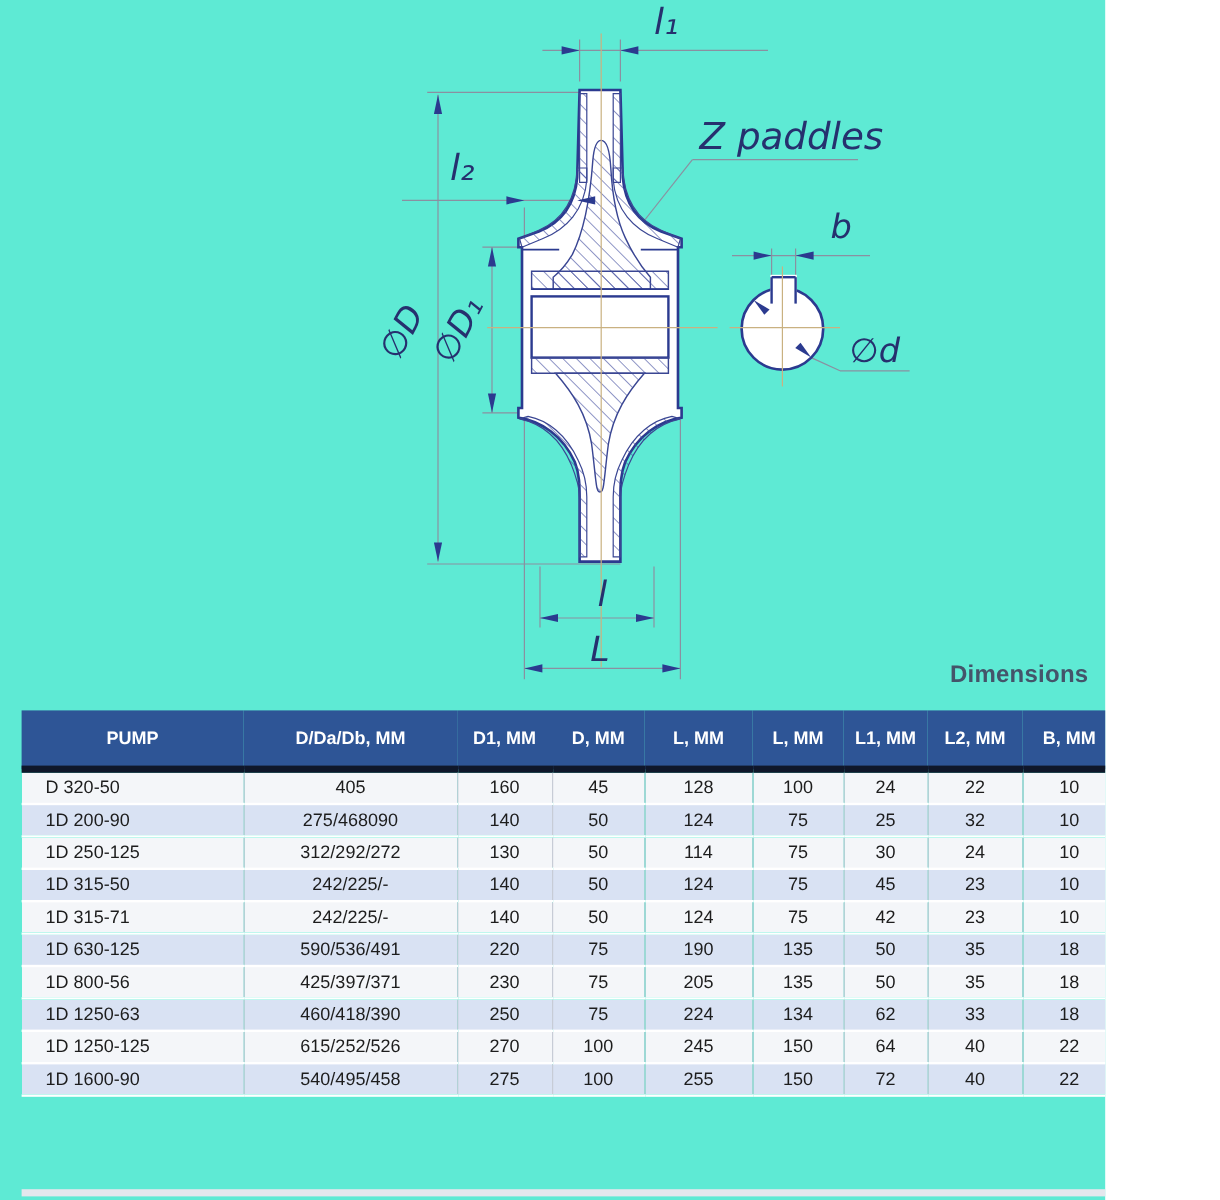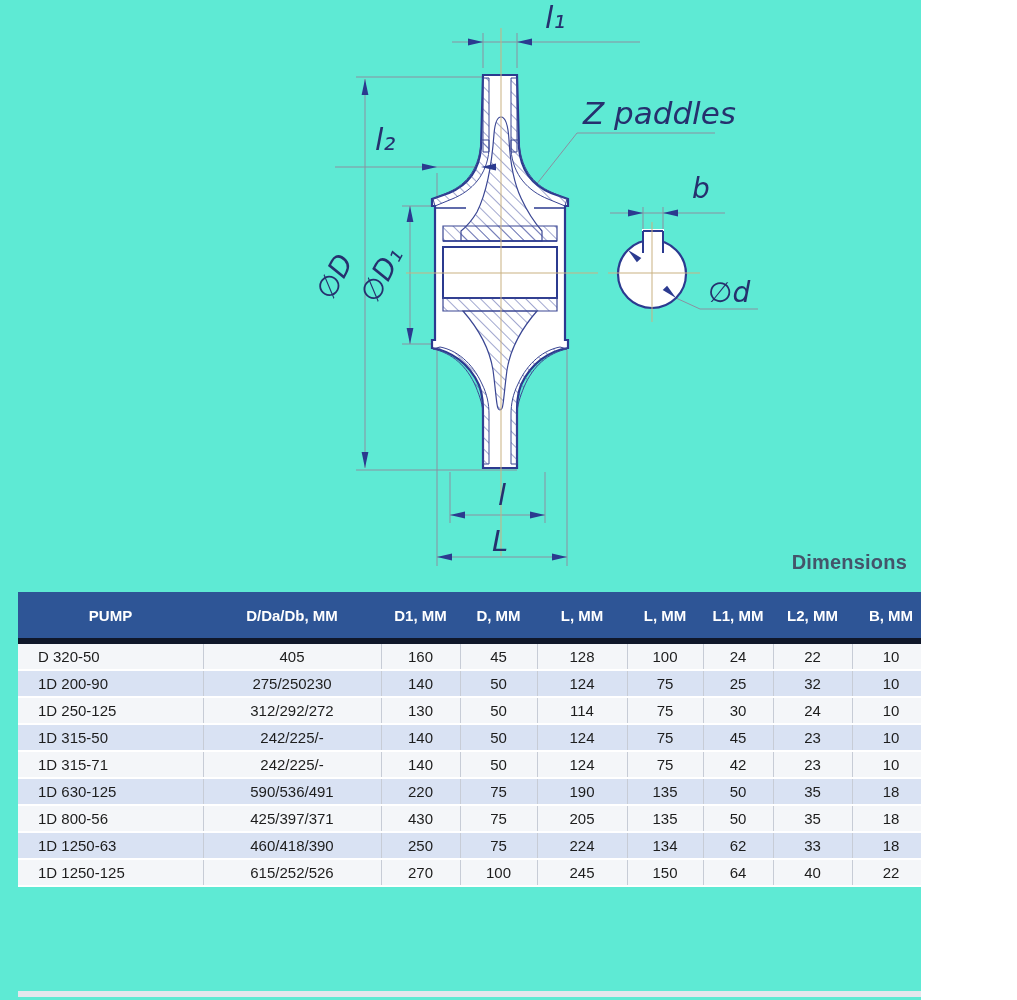--- a/index.html
+++ b/index.html
@@ -203,21 +203,21 @@
           <td>45</td>
           <td>128</td>
           <td>100</td>
           <td>24</td>
           <td>22</td>
           <td>10</td>
           <td>8</td>
         </tr>
         <tr>
           <td>1D 200-90</td>
-          <td>275/250230</td>
+          <td>275/468090</td>
           <td>140</td>
           <td>50</td>
           <td>124</td>
           <td>75</td>
           <td>25</td>
           <td>32</td>
           <td>10</td>
           <td>7</td>
         </tr>
         <tr>
@@ -264,21 +264,21 @@
           <td>190</td>
           <td>135</td>
           <td>50</td>
           <td>35</td>
           <td>18</td>
           <td>6</td>
         </tr>
         <tr>
           <td>1D 800-56</td>
           <td>425/397/371</td>
-          <td>430</td>
+          <td>230</td>
           <td>75</td>
           <td>205</td>
           <td>135</td>
           <td>50</td>
           <td>35</td>
           <td>18</td>
           <td>7</td>
         </tr>
         <tr>
           <td>1D 1250-63</td>
@@ -297,17 +297,29 @@
           <td>615/252/526</td>
           <td>270</td>
           <td>100</td>
           <td>245</td>
           <td>150</td>
           <td>64</td>
           <td>40</td>
           <td>22</td>
           <td>6</td>
         </tr>
+        <tr>
+          <td>1D 1600-90</td>
+          <td>540/495/458</td>
+          <td>275</td>
+          <td>100</td>
+          <td>255</td>
+          <td>150</td>
+          <td>72</td>
+          <td>40</td>
+          <td>22</td>
+          <td>8</td>
+        </tr>
       </tbody>
   </table>
 
   <div class="bottom-strip"></div>
 </div>
 
 </body></html>

